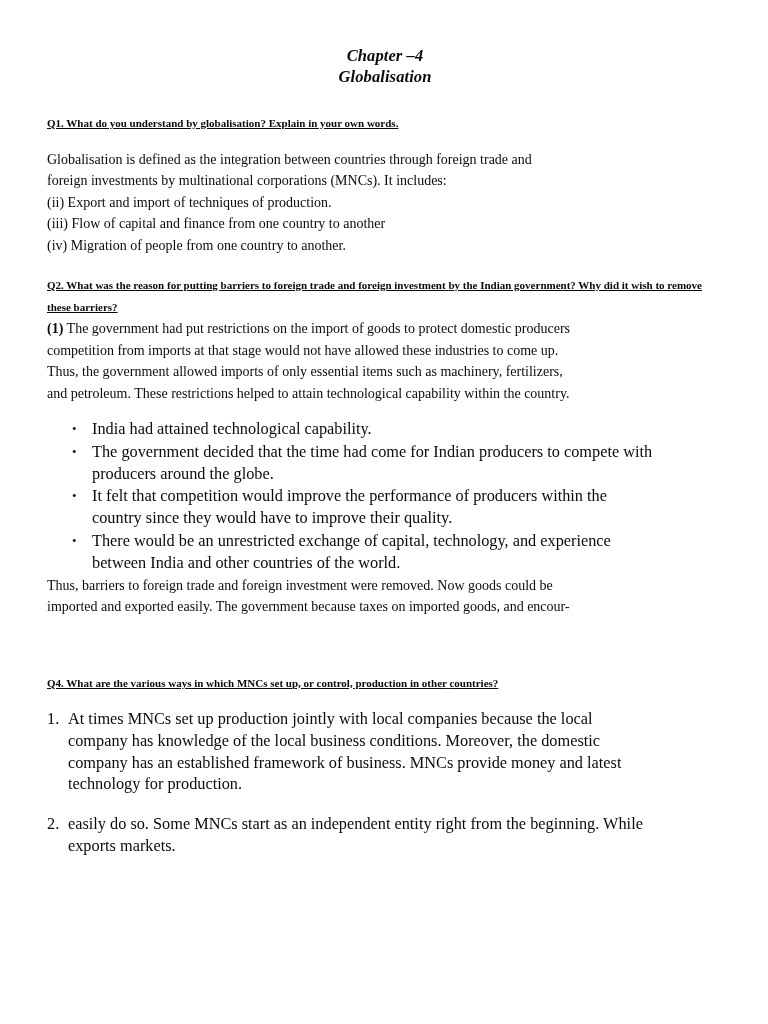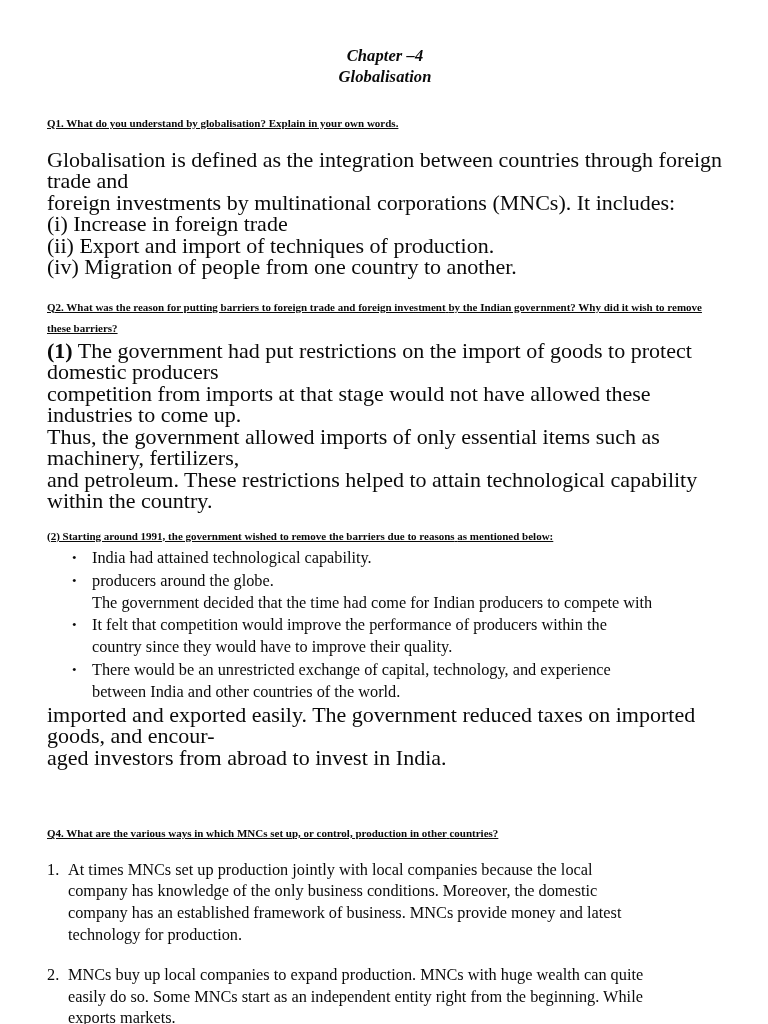--- a/index.html
+++ b/index.html
@@ -58,21 +58,21 @@
     text-decoration: underline;
   }
 
   .spacer-sm { height: 14px; }
   .spacer-md { height: 19px; }
   .spacer-lg { height: 26px; }
   .spacer-xl { height: 55px; }
 
   
   .body-para {
-    font-size: 22px;
+    font-size: 14px;
     line-height: 21.5px;
     margin: 0;
     text-align: left;
   }
   .body-para .ln {
     display: block;
     white-space: pre-wrap;
   }
 
   .inline-list .ln {
@@ -146,92 +146,87 @@
     <div class="q-heading">Q1. What do you understand by globalisation? Explain in your own words.</div>
 
     <div class="spacer-sm"></div>
 
     <div class="body-para">
       <span class="ln">Globalisation is defined as the integration between countries through foreign trade and</span>
       <span class="ln">foreign investments by multinational corporations (MNCs). It includes:</span>
     </div>
 
     <div class="body-para inline-list">
-      <span class="ln">(i) Increase in foreign trade</span>
       <span class="ln">(ii) Export and import of techniques of production.</span>
+      <span class="ln">(iii) Flow of capital and finance from one country to another</span>
       <span class="ln">(iv) Migration of people from one country to another.</span>
     </div>
 
     <div class="spacer-md"></div>
 
     <div class="q-heading">
       <span class="ln">Q2. What was the reason for putting barriers to foreign trade and foreign investment</span>
       <span class="ln">by the Indian government? Why did it wish to remove these barriers?</span>
     </div>
 
     <div class="body-para">
       <span class="ln"><span class="lead-bold">(1)</span><span> The government had put restrictions on the import of goods to protect domestic producers</span></span>
       <span class="ln">competition from imports at that stage would not have allowed these industries to come up.</span>
       <span class="ln">Thus, the government allowed imports of only essential items such as machinery, fertilizers,</span>
       <span class="ln">and petroleum. These restrictions helped to attain technological capability within the country.</span>
     </div>
 
     <div class="spacer-sm"></div>
 
-    <div class="q-heading">
-      <span class="ln">(2) Starting around 1991, the government wished to remove the barriers due to reasons</span>
-      <span class="ln">as mentioned below:</span>
-    </div>
 
     <ul class="bullet-list">
       <li>
         <span class="dot">•</span>
         <span class="ln">India had attained technological capability.</span>
       </li>
       <li>
         <span class="dot">•</span>
+        <span class="ln">The government decided that the time had come for Indian producers to compete with</span>
         <span class="ln">producers around the globe.</span>
-        <span class="ln">The government decided that the time had come for Indian producers to compete with</span>
       </li>
       <li>
         <span class="dot">•</span>
         <span class="ln">It felt that competition would improve the performance of producers within the</span>
         <span class="ln">country since they would have to improve their quality.</span>
       </li>
       <li>
         <span class="dot">•</span>
         <span class="ln">There would be an unrestricted exchange of capital, technology, and experience</span>
         <span class="ln">between India and other countries of the world.</span>
       </li>
     </ul>
 
     <div class="body-para">
-      <span class="ln">imported and exported easily. The government reduced taxes on imported goods, and encour-</span>
-      <span class="ln">aged investors from abroad to invest in India.</span>
+      <span class="ln">Thus, barriers to foreign trade and foreign investment were removed. Now goods could be</span>
+      <span class="ln">imported and exported easily. The government because taxes on imported goods, and encour-</span>
     </div>
 
     <div class="spacer-xl"></div>
 
     <div class="q-heading">
       <span class="ln">Q4. What are the various ways in which MNCs set up, or control, production in other</span>
       <span class="ln">countries?</span>
     </div>
 
     <div class="spacer-sm"></div>
 
     <ol class="num-list">
       <li>
         <span class="num">1.</span>
         <span class="ln">At times MNCs set up production jointly with local companies because the local</span>
-        <span class="ln">company has knowledge of the only business conditions. Moreover, the domestic</span>
+        <span class="ln">company has knowledge of the local business conditions. Moreover, the domestic</span>
         <span class="ln">company has an established framework of business. MNCs provide money and latest</span>
         <span class="ln">technology for production.</span>
       </li>
       <li>
         <span class="num">2.</span>
-        <span class="ln">MNCs buy up local companies to expand production. MNCs with huge wealth can quite</span>
         <span class="ln">easily do so. Some MNCs start as an independent entity right from the beginning. While</span>
         <span class="ln">exports markets.</span>
       </li>
     </ol>
 
   </div>
 </div>
 
 </body></html>

